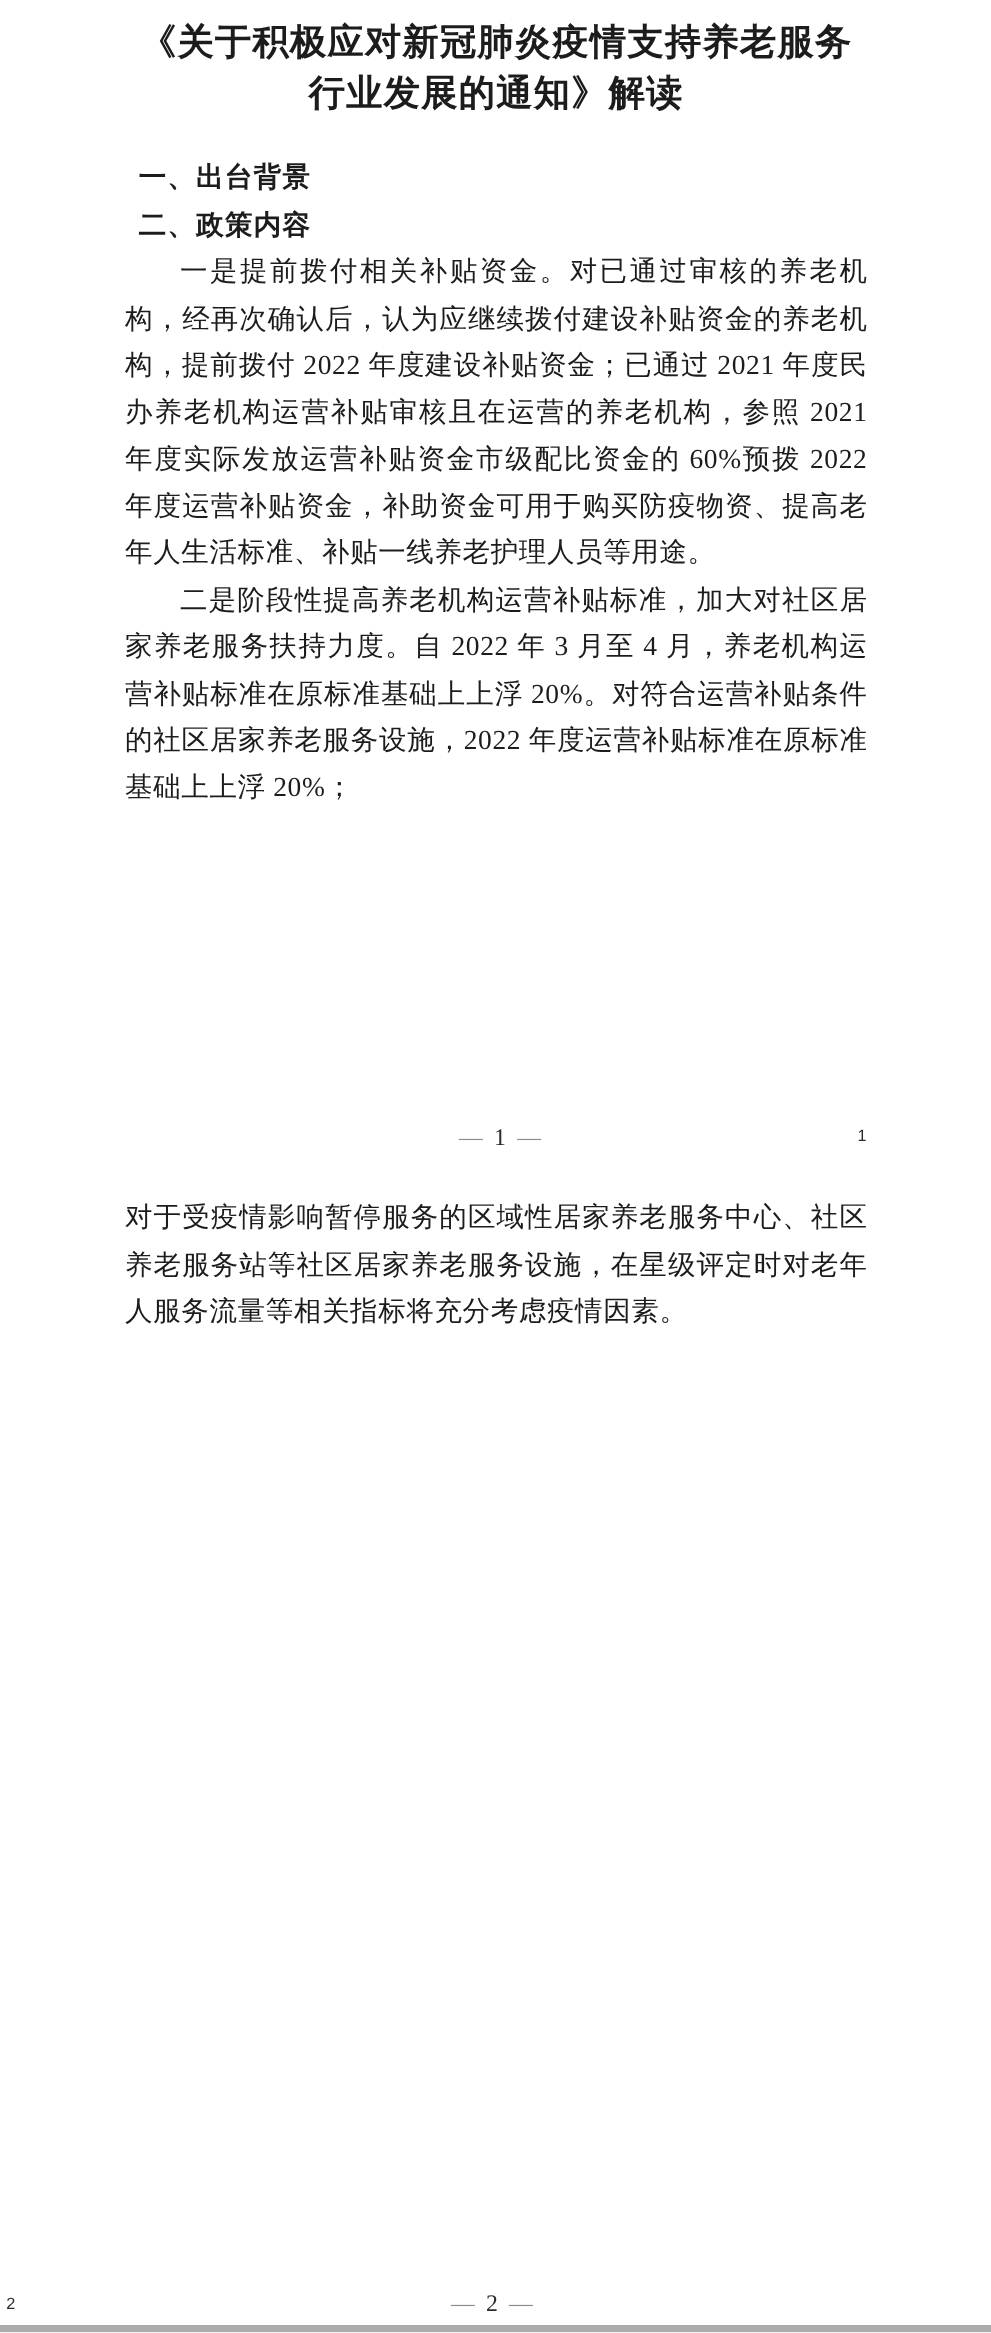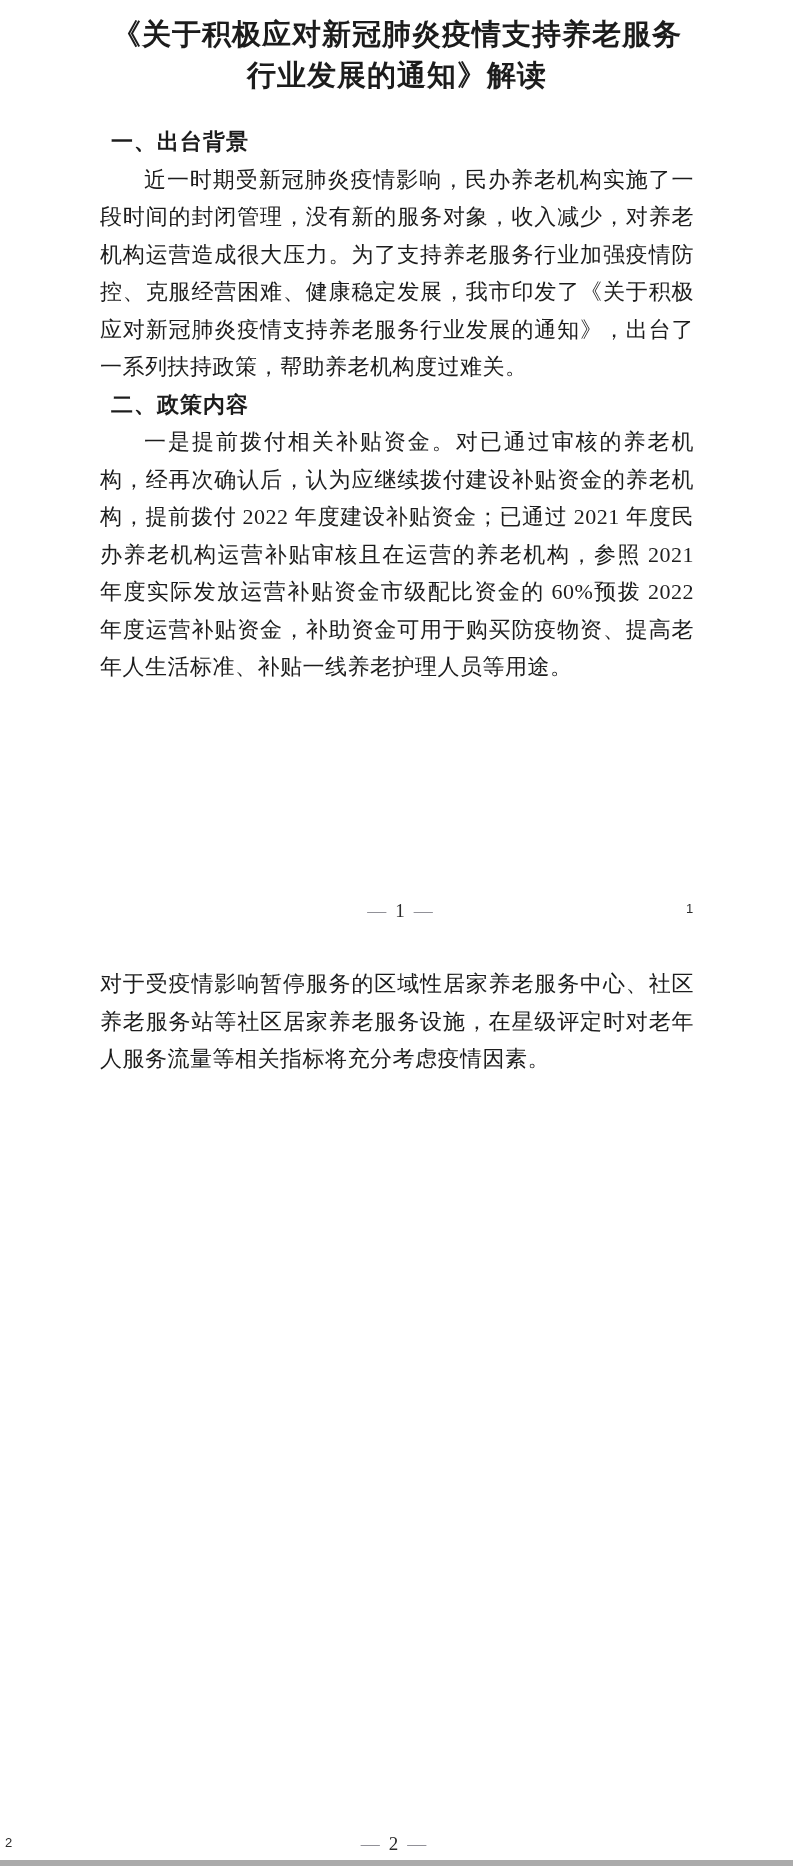--- a/index.html
+++ b/index.html
@@ -36,21 +36,21 @@
   }
   .sec-heading.first{margin-top:27px;}
   p.body-para{
     margin:0;
     font-size:22px;line-height:37.5px;
     text-align:justify;
     text-indent:44px;
     letter-spacing:0.5px;
   }
   p.body-para.continuation{text-indent:0;}
-  p.body-para.cont-top{margin-top:25px;}
+  p.body-para.cont-top{margin-top:15px;}
   .lead{font-weight:400;}
 
   .page-footer{
     position:absolute;left:0;width:100%;
     box-sizing:border-box;
     padding:0 93px 0 100px;
     text-align:center;
     font-size:19px;line-height:20px;
     color:#2b2b2b;
   }
@@ -75,26 +75,26 @@
 </head>
 <body>
 
 <div class="canvas">
 
   <div class="page page-1">
     <h1 class="doc-title">《关于积极应对新冠肺炎疫情支持养老服务行业发展的通知》解读</h1>
 
     <h2 class="sec-heading first">一、出台背景</h2>
 
-    <p class="body-para">近一时期受新冠肺炎疫情影响，民办养老机构实施了一段时间的封闭管理，没有新的服务对象，收入减少，对养老机构运营造成很大压力。为了支持养老服务行业加强疫情防控、克服经营困难、健康稳定发展，我市印发了《关于积极应对新冠肺炎疫情支持养老服务行业发展的通知》，出台了一系列扶持政策，帮助养老机构度过难关。</p>
 
     <h2 class="sec-heading">二、政策内容</h2>
 
     <p class="body-para"><span class="lead">一是提前拨付相关补贴资金。</span><span>对已通过审核的养老机构，经再次确认后，认为应继续拨付建设补贴资金的养老机构，提前拨付 2022 年度建设补贴资金；已通过 2021 年度民办养老机构运营补贴审核且在运营的养老机构，参照 2021 年度实际发放运营补贴资金市级配比资金的 60%预拨 2022 年度运营补贴资金，补助资金可用于购买防疫物资、提高老年人生活标准、补贴一线养老护理人员等用途。</span></p>
 
+    <p class="body-para"><span class="lead">二是阶段性提高养老机构运营补贴标准，加大对社区居家养老服务扶持力度。</span><span>自 2022 年 3 月至 4 月，养老机构运营补贴标准在原标准基础上上浮 20%。对符合运营补贴条件的社区居家养老服务设施，2022 年度运营补贴标准在原标准基础上上浮 20%；</span></p>
   </div>
 
   <div class="page-footer footer-1"><span class="dash">—</span><span class="num">1</span><span class="dash">—</span></div>
 
   <span class="margin-note note-1">1</span>
 
   <div class="page page-2">
     <p class="body-para continuation cont-top">对于受疫情影响暂停服务的区域性居家养老服务中心、社区养老服务站等社区居家养老服务设施，在星级评定时对老年人服务流量等相关指标将充分考虑疫情因素。</p>
 
 

